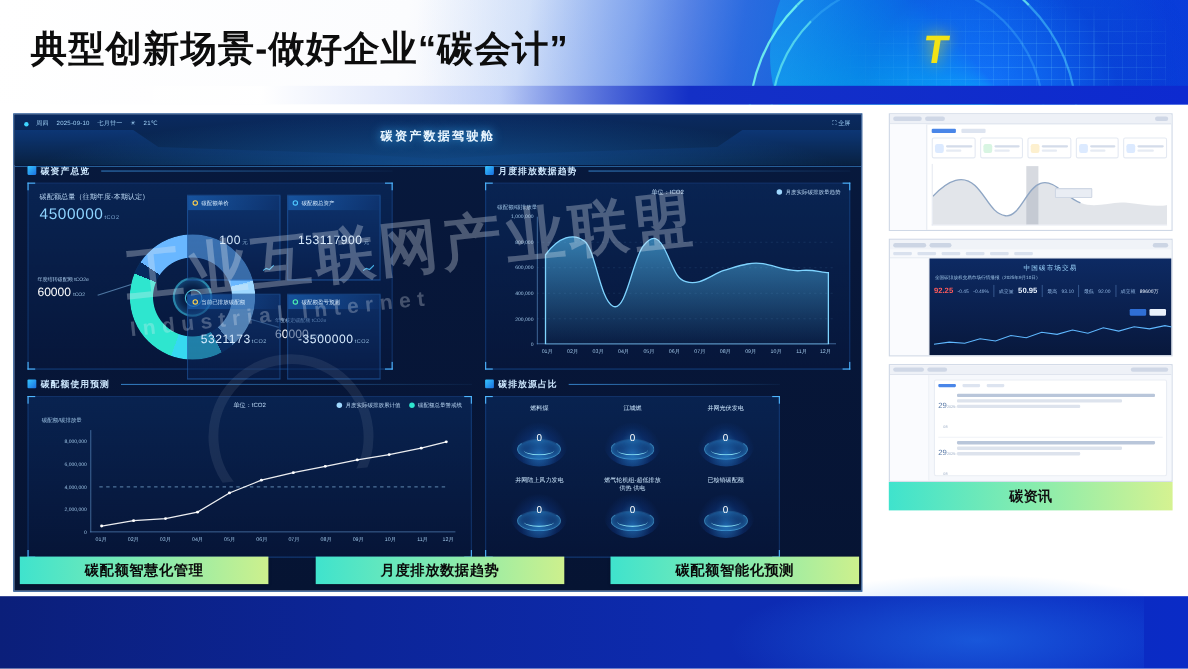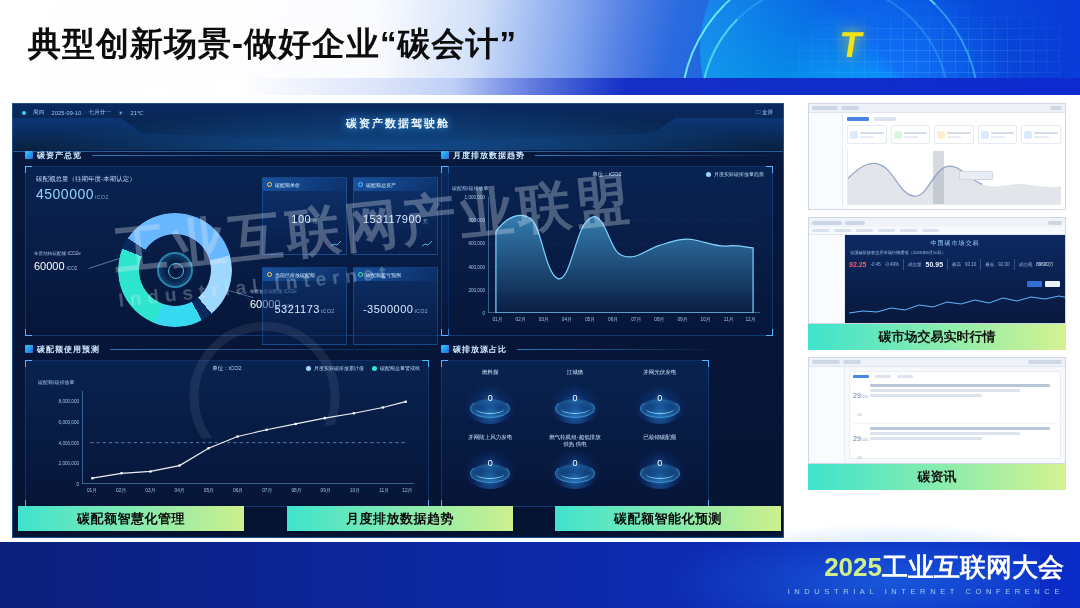--- a/index.html
+++ b/index.html
@@ -109,21 +109,21 @@
     background: linear-gradient(180deg, rgba(10,45,100,.55), rgba(6,22,62,.35));
     border: 1px solid rgba(40,110,200,.32);
   }
   .corner { position: absolute; width: 7px; height: 7px; border: 1px solid #4fb6ff; }
   .corner.tl { left: -1px; top: -1px; border-right: 0; border-bottom: 0; }
   .corner.tr { right: -1px; top: -1px; border-left: 0; border-bottom: 0; }
   .corner.bl { left: -1px; bottom: -1px; border-right: 0; border-top: 0; }
   .corner.br { right: -1px; bottom: -1px; border-left: 0; border-top: 0; }
 
   
-  #q1 { left: 12px; top: 44px; width: 424px; height: 188px; }
+  #q1 { left: 12px; top: 44px; width: 332px; height: 188px; }
   .q1-label { position: absolute; left: 10px; top: 8px; font-size: 6.5px; color: #bcd9f5; white-space: nowrap; }
   .q1-value { position: absolute; left: 10px; top: 19px; font-size: 14px; color: #8fd4ff; letter-spacing: .5px; }
   .q1-value .u { font-size: 5px; color: #7fa9d4; margin-left: 1px; }
 
   .donut-wrap { position: absolute; left: 92px; top: 46px; width: 114px; height: 114px; }
   .donut {
     position: absolute; inset: 0; border-radius: 50%;
     background: conic-gradient(
       from 200deg,
       #2ee6cf 0deg 92deg,
@@ -763,21 +763,20 @@
             <div class="tr-btns">
               <span class="b"></span>
               <span class="b w"></span>
             </div>
             <svg class="tr-line" viewBox="0 0 220 26" preserveAspectRatio="none">
               <polyline points="0,22 14,20 28,21 42,17 56,19 70,14 84,16 98,11 112,13 126,9 140,12 154,7 168,10 182,6 196,8 210,5 220,7" fill="none" stroke="#5fb8ff" stroke-width="1"></polyline>
             </svg>
           </div>
         </div>
       </div>
-      <div class="rcap">碳市场交易实时行情</div>
     </div>
 
     <div class="rcard">
       <div class="rshot">
         <div class="mb-top">
           <span class="pill" style="width:28px;"></span>
           <span class="pill" style="width:18px;"></span>
           <span class="pill" style="width:34px; margin-left:auto;"></span>
         </div>
         <div class="nw-body">
@@ -816,21 +815,15 @@
             </div>
           </div>
         </div>
       </div>
       <div class="rcap">碳资讯</div>
     </div>
   </div>
 
   <div class="botbar">
     <div class="bb-glow"></div>
-    <div class="logo">
-      <div class="logo-main">
-        <span class="y">2025</span><span class="z">工业互联网大会</span>
-      </div>
-      <div class="logo-sub">INDUSTRIAL INTERNET CONFERENCE</div>
-    </div>
   </div>
 
 </div>
 
 </body></html>

